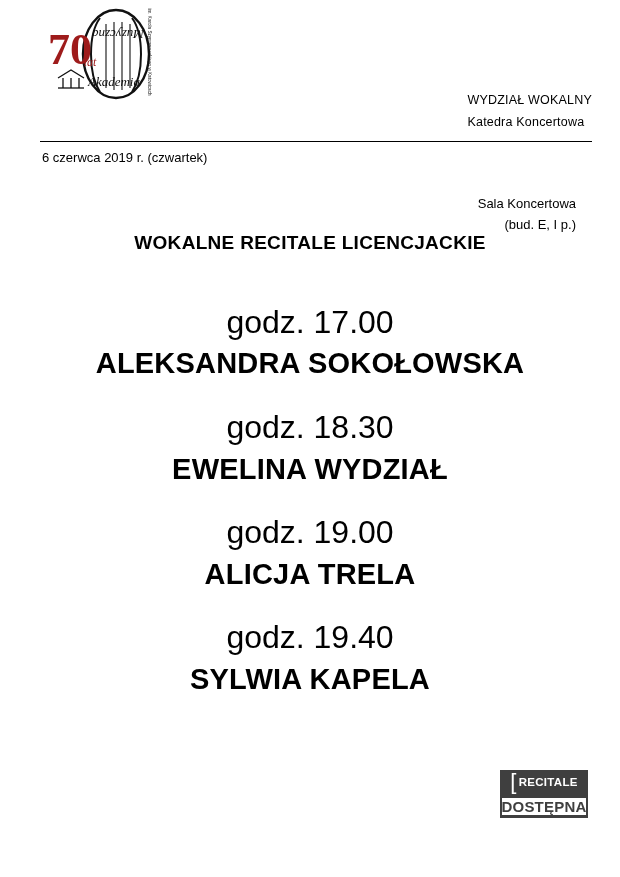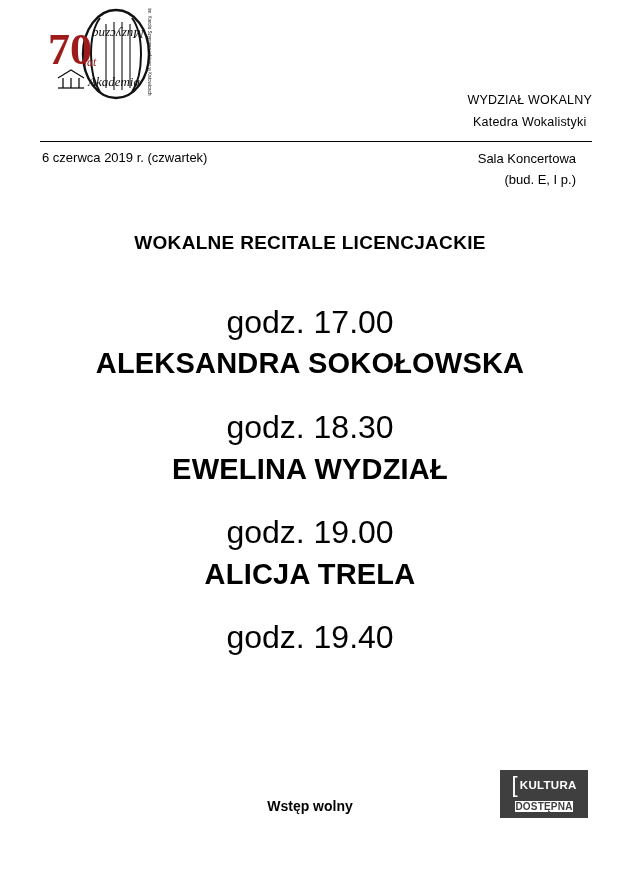--- a/index.html
+++ b/index.html
@@ -32,21 +32,21 @@
     width: 130px;
     height: 92px;
   }
   .logo-svg { display: block; }
 
   
   .faculty {
     position: absolute;
     right: 28px;
     top: 90px;
-    text-align: center;
+    text-align: left;
     font-size: 12.5px;
     line-height: 1.75;
     letter-spacing: 0.2px;
   }
   .faculty .line1 { font-weight: normal; }
   .faculty .line2 { font-weight: normal; }
 
   
   .rule {
     position: absolute;
@@ -67,20 +67,21 @@
     justify-content: space-between;
     align-items: flex-start;
     font-size: 13px;
   }
   .meta .date {
     line-height: 1.6;
   }
   .meta .venue {
     text-align: right;
     line-height: 1.65;
+    margin-top: 45px;
   }
 
   
   .main-title {
     position: absolute;
     left: 0;
     right: 0;
     top: 232px;
     text-align: center;
     font-size: 19px;
@@ -143,21 +144,21 @@
     font-weight: bold;
     letter-spacing: 0.3px;
   }
   .kultura-badge .kb-bracket {
     font-size: 22px;
     font-weight: normal;
     line-height: 0.8;
     margin-right: 2px;
   }
   .kultura-badge .kb-line2 {
-    font-size: 10px;
+    font-size: 15px;
     font-weight: bold;
     letter-spacing: 0.2px;
     background: #ffffff;
     color: #3f3f3f;
     padding: 0 0;
     margin-top: 8px;
   }
 </style>
 </head>
 <body>
@@ -189,21 +190,21 @@
         <path d="M14 70 L27 62 L40 70"></path>
         <line x1="19" y1="70" x2="19" y2="80"></line>
         <line x1="27" y1="70" x2="27" y2="80"></line>
         <line x1="35" y1="70" x2="35" y2="80"></line>
       </g>
     </svg>
   </div>
 
   <div class="faculty">
     <div class="line1">WYDZIAŁ WOKALNY</div>
-    <div class="line2">Katedra Wokalistyki</div>
+    <div class="line2">Katedra Koncertowa</div>
   </div>
 
   <div class="rule"></div>
 
   <div class="meta">
     <div class="date">6 czerwca 2019 r. (czwartek)</div>
     <div class="venue">
       <div>Sala Koncertowa</div>
       <div>(bud. E, I p.)</div>
     </div>
@@ -219,26 +220,26 @@
     <div class="recital">
       <div class="time">godz. 18.30</div>
       <div class="name">EWELINA WYDZIAŁ</div>
     </div>
     <div class="recital">
       <div class="time">godz. 19.00</div>
       <div class="name">ALICJA TRELA</div>
     </div>
     <div class="recital">
       <div class="time">godz. 19.40</div>
-    </div>
-  </div>
-
-  <div class="footer-note">Wstęp wolny</div>
+      <div class="name">SYLWIA KAPELA</div>
+    </div>
+  </div>
+
 
   <div class="kultura-badge">
     <div class="kb-row">
       <span class="kb-bracket">[</span>
-      <span>KULTURA</span>
+      <span>RECITALE</span>
     </div>
     <div class="kb-line2">DOSTĘPNA</div>
   </div>
 
 </div>
 
 </body></html>

